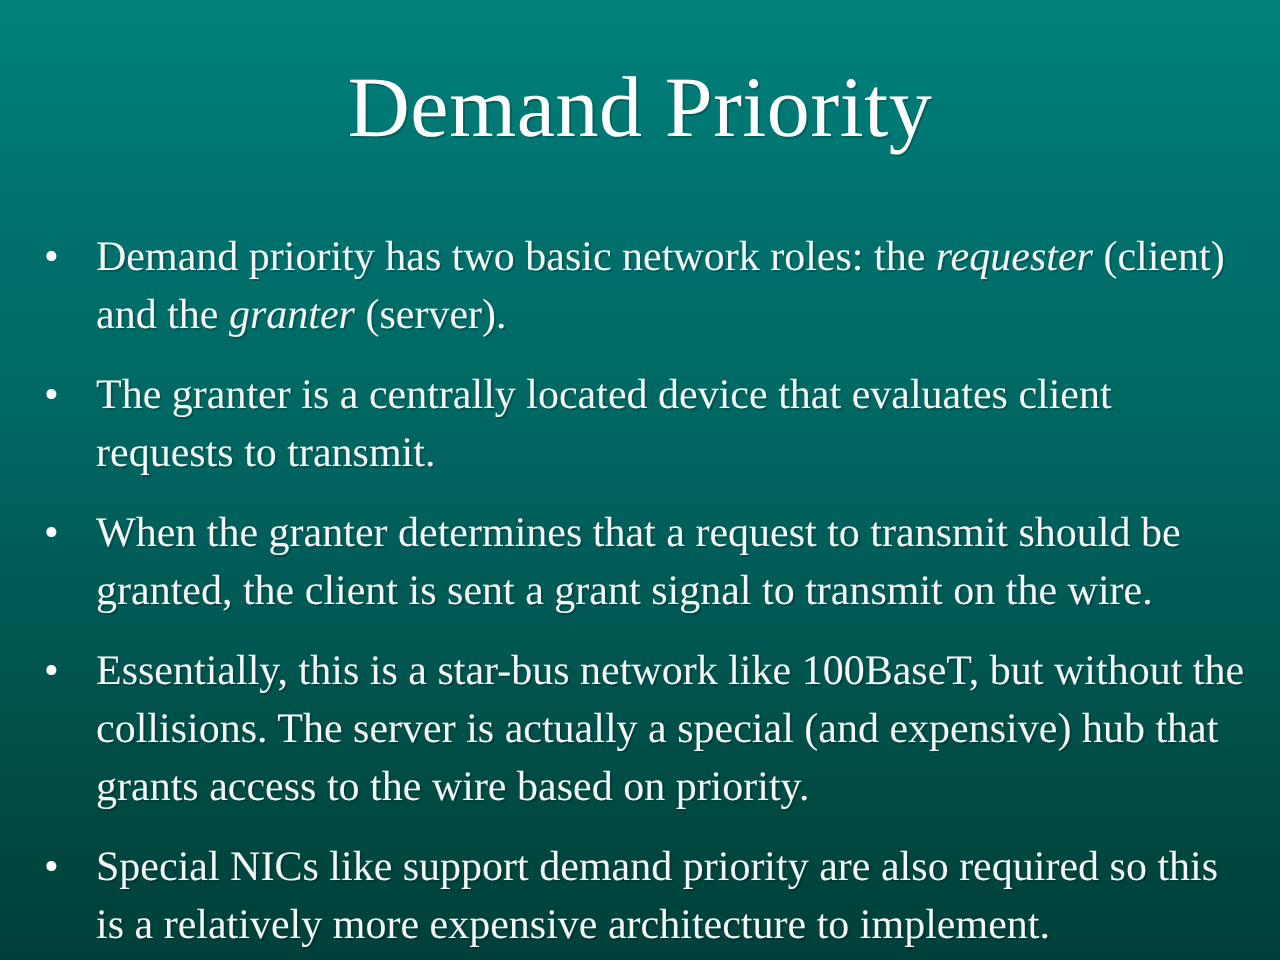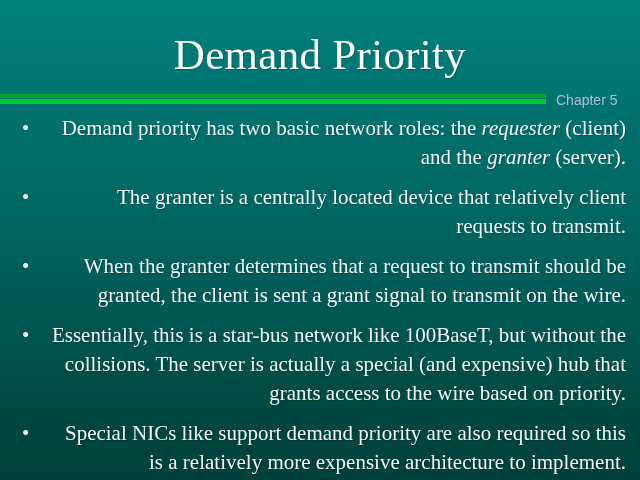--- a/index.html
+++ b/index.html
@@ -120,52 +120,43 @@
     line-height: 29px;
     color: #ffffff;
     text-align: left;
   }
   .bullet-text {
     font-family: "Liberation Serif", serif;
     font-size: 21px;
     line-height: 29px;
     color: #f4f7f5;
     text-shadow: 1px 1px 0 rgba(0,0,0,0.20);
-    text-align: right;
   }
   .bullet-text em {
     font-style: italic;
   }
 </style>
 </head>
 <body>
 
 <div id="slide">
 
   <div id="title-block">
     <h1 id="slide-title">Demand Priority</h1>
   </div>
 
-  <div id="rule-row">
-    <div id="green-rule">
-      <div class="band-top"></div>
-      <div class="band-gap"></div>
-      <div class="band-bottom"></div>
-    </div>
-    <div id="chapter-label">Chapter 5</div>
-  </div>
 
   <div id="bullet-list">
       <div class="bullet-item">
         <span class="bullet-marker">•</span>
         <div class="bullet-text"><span>Demand priority has two basic network roles: the </span><em>requester</em><span> (client) and the </span><em>granter</em><span> (server).</span></div>
       </div>
       <div class="bullet-item">
         <span class="bullet-marker">•</span>
-        <div class="bullet-text"><span>The granter is a centrally located device that relatively client requests to transmit.</span></div>
+        <div class="bullet-text"><span>The granter is a centrally located device that evaluates client requests to transmit.</span></div>
       </div>
       <div class="bullet-item">
         <span class="bullet-marker">•</span>
         <div class="bullet-text"><span>When the granter determines that a request to transmit should be granted, the client is sent a grant signal to transmit on the wire.</span></div>
       </div>
       <div class="bullet-item">
         <span class="bullet-marker">•</span>
         <div class="bullet-text"><span>Essentially, this is a star-bus network like 100BaseT, but without the collisions. The server is actually a special (and expensive) hub that grants access to the wire based on priority.</span></div>
       </div>
       <div class="bullet-item">

